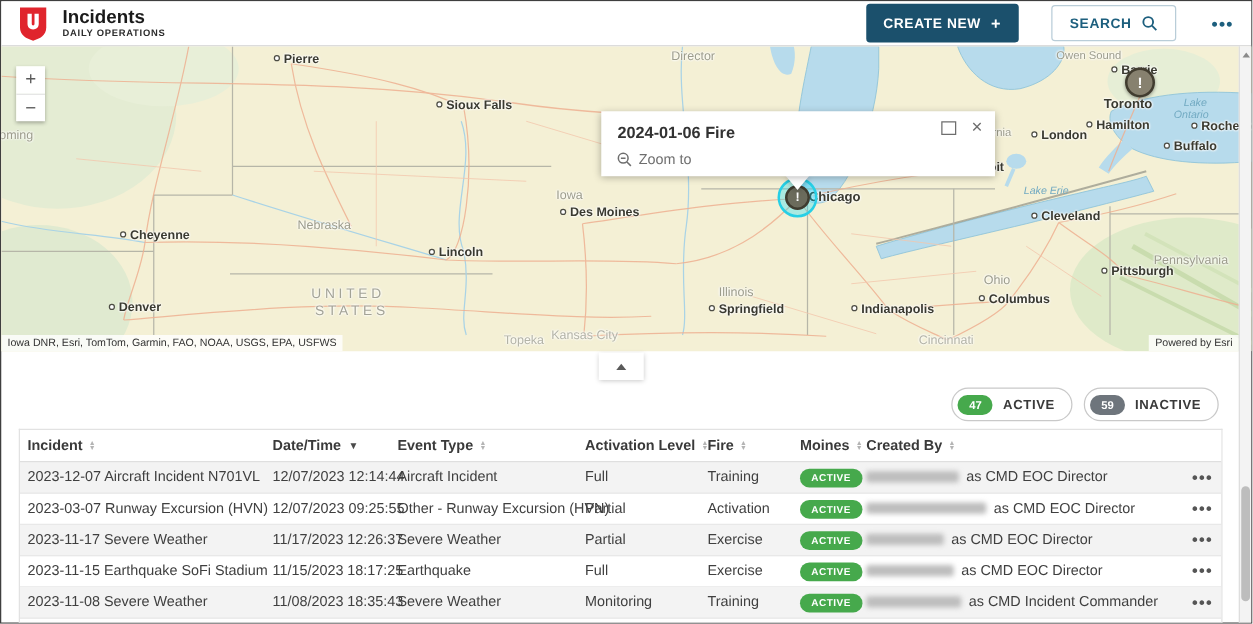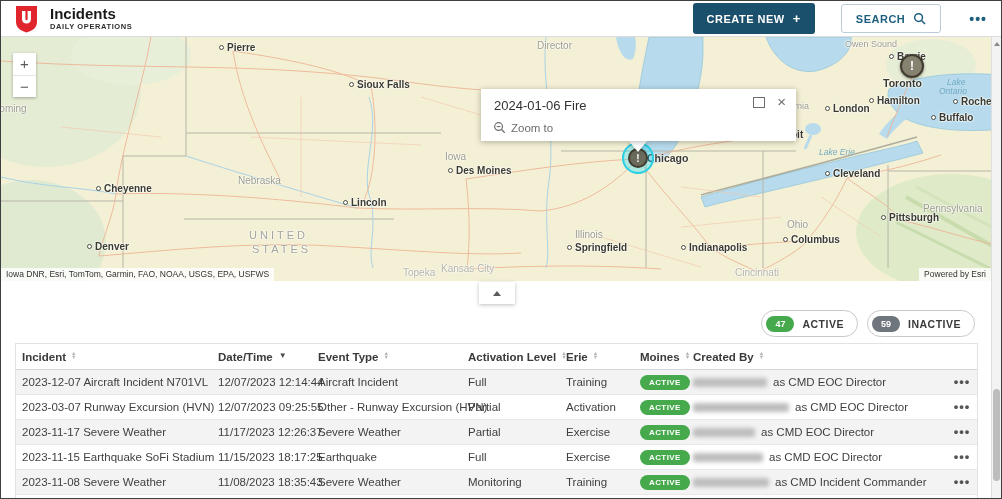--- a/index.html
+++ b/index.html
@@ -47,21 +47,21 @@
   .m-halo { left:621px; top:105px; width:32px; height:32px; background:rgba(0,220,255,.30); border:2px solid #27cfe5; z-index:7; }
   .m-chicago { left:627px; top:111px; width:20px; height:20px; background:#6b6b5c; border:2px solid #3f3c30;
                color:#fff; font-weight:bold; font-size:10px; z-index:8; }
 
   
   .popup { position:absolute; left:480px; top:52px; width:315px; height:52px; background:#fff;
            box-shadow:0 1px 6px rgba(0,0,0,.3); z-index:10; }
   .popup-tail { position:absolute; left:627px; top:103px; width:0; height:0; border-left:10px solid transparent;
            border-right:10px solid transparent; border-top:12px solid #fff; z-index:10;
            filter:drop-shadow(0 2px 2px rgba(0,0,0,.2)); }
-  .popup-title { position:absolute; left:13px; top:9px; font-size:13px; font-weight:normal; color:#323232; }
+  .popup-title { position:absolute; left:13px; top:9px; font-size:13px; font-weight:bold; color:#323232; }
   .popup-icons { position:absolute; right:10px; top:7px; display:flex; align-items:center; gap:12px; }
   .dock-ico { width:12px; height:11px; border:1.5px solid #6e6e6e; display:inline-block; cursor:pointer; }
   .close-x { color:#6e6e6e; font-size:15px; line-height:12px; cursor:pointer; }
   .zoomto { position:absolute; left:12px; top:32px; display:flex; align-items:center; gap:5px;
             font-size:11.5px; color:#6e6e6e; cursor:pointer; }
 
   
   .collapse-btn { position:absolute; left:478px; top:281px; width:36px; height:22px; background:#fff;
             box-shadow:0 1px 4px rgba(0,0,0,.25); border:none; display:flex; align-items:center; justify-content:center;
             cursor:pointer; z-index:12; }
@@ -73,21 +73,21 @@
           height:27px; padding:0 13px 0 4px; cursor:pointer;text-align:center; }
   .pill .cnt { color:#fff; font-size:9px; font-weight:bold; border-radius:10px; padding:3px 9px; }
   .cnt-green { background:#46a94c; }
   .cnt-gray { background:#6e757c; }
   .pill .plabel { font-size:10.5px; font-weight:bold; color:#3a3a3a; letter-spacing:.5px; margin-left:8px; }
 
   
   .tbl { position:absolute; left:14px; top:342px; width:963px; border:1px solid #e2e2e2; border-bottom:none; z-index:4; background:#fff;}
   .tr { display:grid; grid-template-columns:196px 100px 150px 98px 74px 53px 1fr 30px; align-items:center; }
   .thead { height:26px; border-bottom:1px solid #d5d5d5; background:#fff; }
-  .th { font-size:11.5px; font-weight:bold; color:#3a3a3a; padding-left:6px; white-space:nowrap; cursor:pointer; display:flex; }
+  .th { font-size:11.5px; font-weight:bold; color:#3a3a3a; padding-left:6px; white-space:nowrap; cursor:pointer; display:flex; align-items:center; }
   .sort { display:inline-flex; flex-direction:column; margin-left:5px; line-height:4px; }
   .sort i { font-style:normal; font-size:5.5px; color:#b4b4b4; }
   .sort-desc { margin-left:6px; font-size:8px; color:#4a4a4a; }
   .row { height:25px; border-bottom:1px solid #e8e8e8; }
   .row:nth-child(even) { background:#f3f3f3; }
   .td { font-size:11.5px; color:#3f3f3f; padding-left:6px; white-space:nowrap; overflow:visible; }
   .status-badge { display:inline-block; background:#46a94c; color:#fff; font-size:8px; font-weight:bold;
            letter-spacing:.4px; padding:3px 9px; border-radius:9px; }
   .redact { display:inline-block; height:9px; background:#bdbdbd; border-radius:2px; filter:blur(2px);
            vertical-align:middle; margin-right:6px; }
@@ -316,21 +316,21 @@
           </span>
         </div>
       <div class="th">
           <span>Activation Level</span>
           <span class="sort">
             <i>▲</i>
             <i>▼</i>
           </span>
         </div>
       <div class="th">
-          <span>Erie</span>
+          <span>Fire</span>
           <span class="sort">
             <i>▲</i>
             <i>▼</i>
           </span>
         </div>
       <div class="th">
           <span>Moines</span>
           <span class="sort">
             <i>▲</i>
             <i>▼</i>

